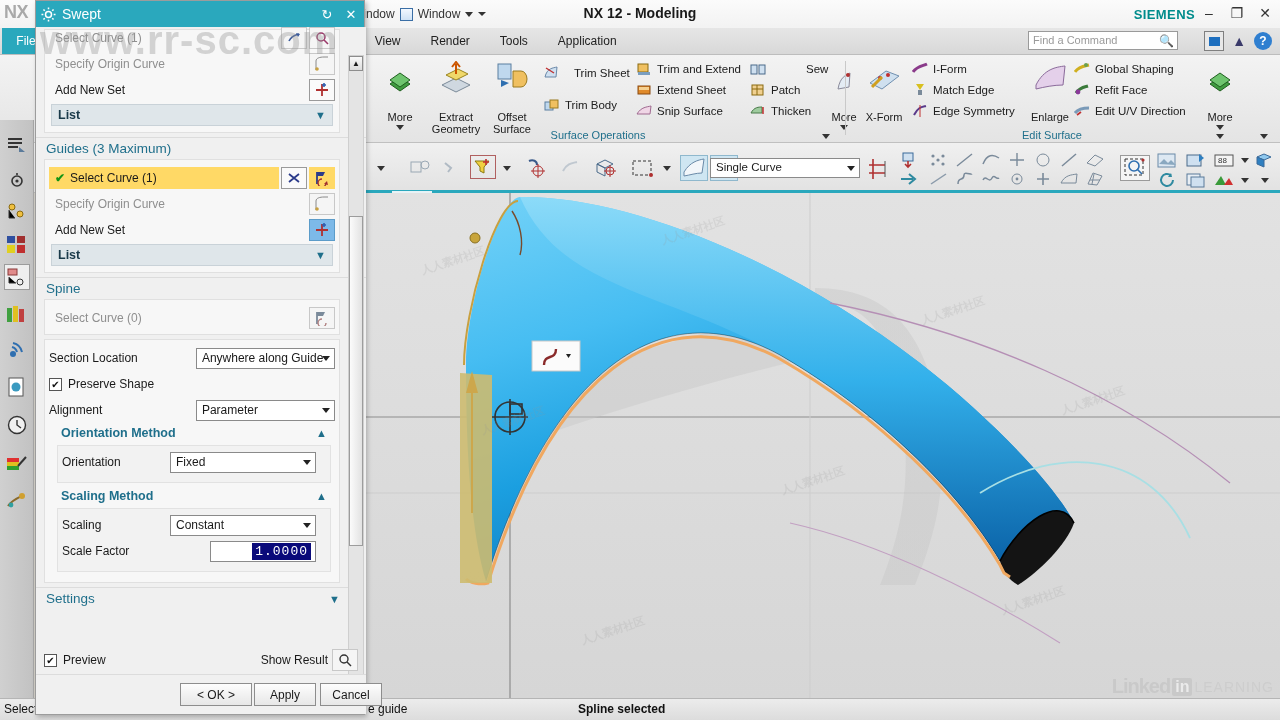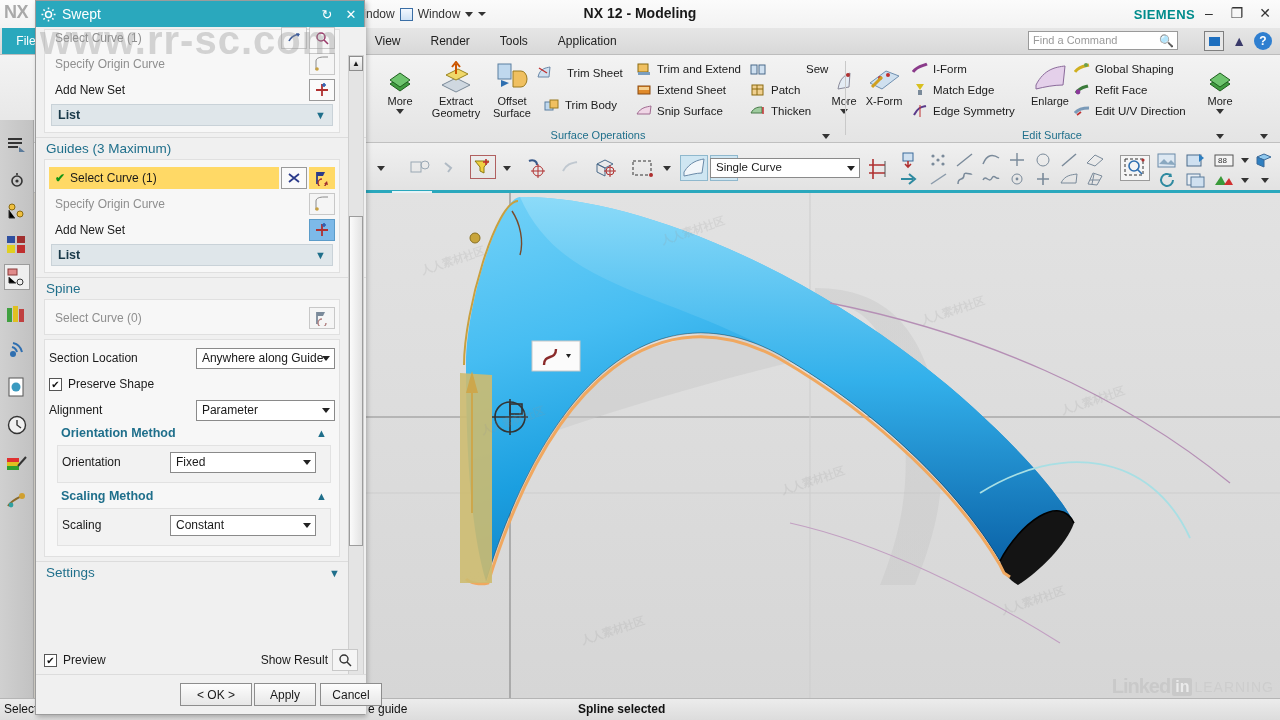--- a/index.html
+++ b/index.html
@@ -81,21 +81,21 @@
     border-bottom:1px solid #c0c0c0;
   }
   .rgroup{ position:absolute; top:0; height:88px; }
   .rgroup .gtitle{
     position:absolute; bottom:2px; width:100%; text-align:center;
     font-size:11px; color:#1f6f8b;
   }
   .rsep{ position:absolute; top:6px; width:1px; height:74px; background:#c9c9c9; }
   .bigbtn{ position:absolute; width:56px; text-align:center; }
   .bigbtn .ico{ height:34px; display:flex; align-items:flex-end; justify-content:center; }
-  .bigbtn .lbl{ font-size:11px; line-height:12px; color:#202020; margin-top:2px;}
+  .bigbtn .lbl{ font-size:11px; line-height:12px; color:#202020; margin-top:18px;}
   .smallitem{ position:absolute; display:flex; align-items:center; gap:5px; font-size:11.5px; color:#202020;}
   .smallitem .ico{ width:16px; height:16px; display:flex; align-items:center; justify-content:center;}
   .dropcar{ width:0;height:0;border-left:4px solid transparent;border-right:4px solid transparent;border-top:5px solid #333; margin:2px auto 0; }
 
   
   .toolbar2{
     position:absolute; left:0; top:143px; width:1280px; height:50px;
     background:linear-gradient(#f0f0f0,#e2e2e2); border-bottom:1px solid #bcbcbc;
   }
   .tb-sel{
@@ -304,21 +304,21 @@
         <div class="ico">
           <svg width="34" height="32" viewBox="0 0 34 32">
             <rect x="3" y="3" width="13" height="15" fill="#bfd8ee" stroke="#5b7fa0"></rect>
             <path d="M18,10 h8 a6,8 0 0 1 0,16 h-8 z" fill="#f0c060" stroke="#9a7a20"></path>
             <path d="M6,19 l0,7 l8,-4" fill="#2f6fb0"></path>
           </svg>
         </div>
         <div class="lbl">Offset Surface</div>
       </div>
 
-      <div class="smallitem" style="left:168px; top:10px;gap:15px;">
+      <div class="smallitem" style="left:175px; top:10px;gap:15px;">
         <span class="ico">
           <svg width="16" height="16" viewBox="0 0 16 16">
               <path d="M2,12 C4,3 10,3 14,2 L13,12 Z" fill="#cfe0f0" stroke="#6a88a8"></path>
               <path d="M3,3 L11,8" stroke="#c03030" stroke-width="1.4"></path>
             </svg>
         </span>
         <span>Trim Sheet</span>
       </div>
       <div class="smallitem" style="left:176px; top:42px;">
         <span class="ico">
@@ -1079,20 +1079,26 @@
         <span class="chev">▲</span>
       </div>
       <div class="subpanel">
         <div class="row">
           <span class="lab" style="width:108px;">Scaling</span>
           <div class="combo" style="width:146px;">
             <span>Constant</span>
             <span class="ar"></span>
           </div>
         </div>
+        <div class="row">
+          <span class="lab" style="width:108px;">Scale Factor</span>
+          <div class="numfield" style="width:106px; margin-left:40px;">
+            <span class="selv">1.0000</span>
+          </div>
+        </div>
       </div>
     </div>
 
     <div class="sec-head" style="margin-right:18px;">
       <span>Settings</span>
       <span class="chev">▼</span>
     </div>
   </div>
 
   <div class="previewrow">

